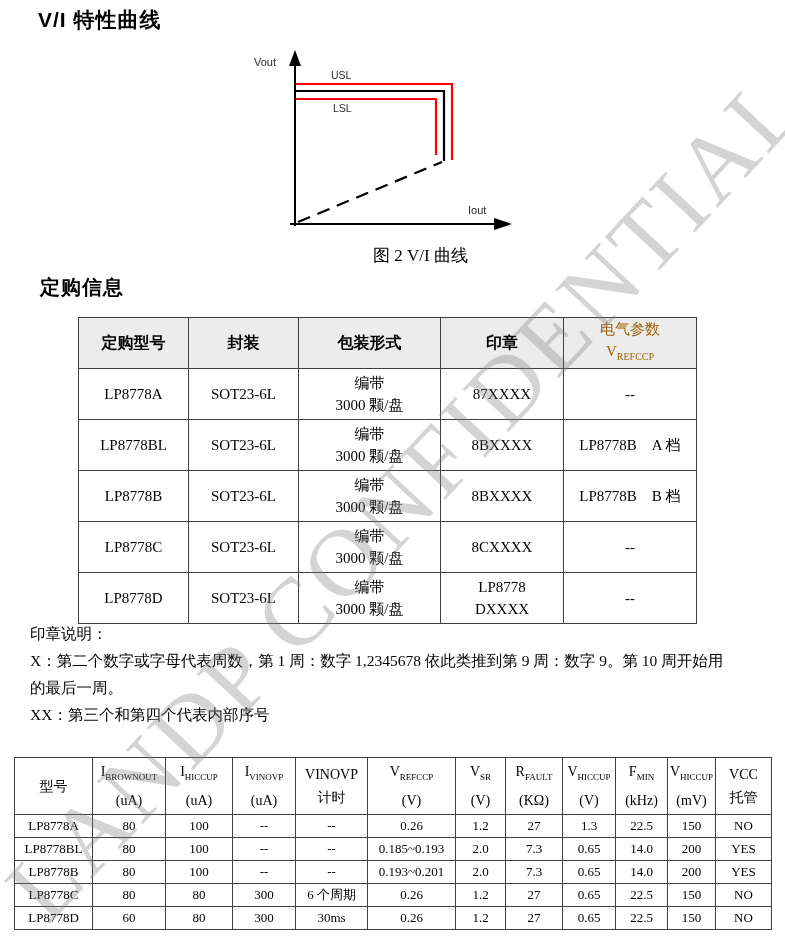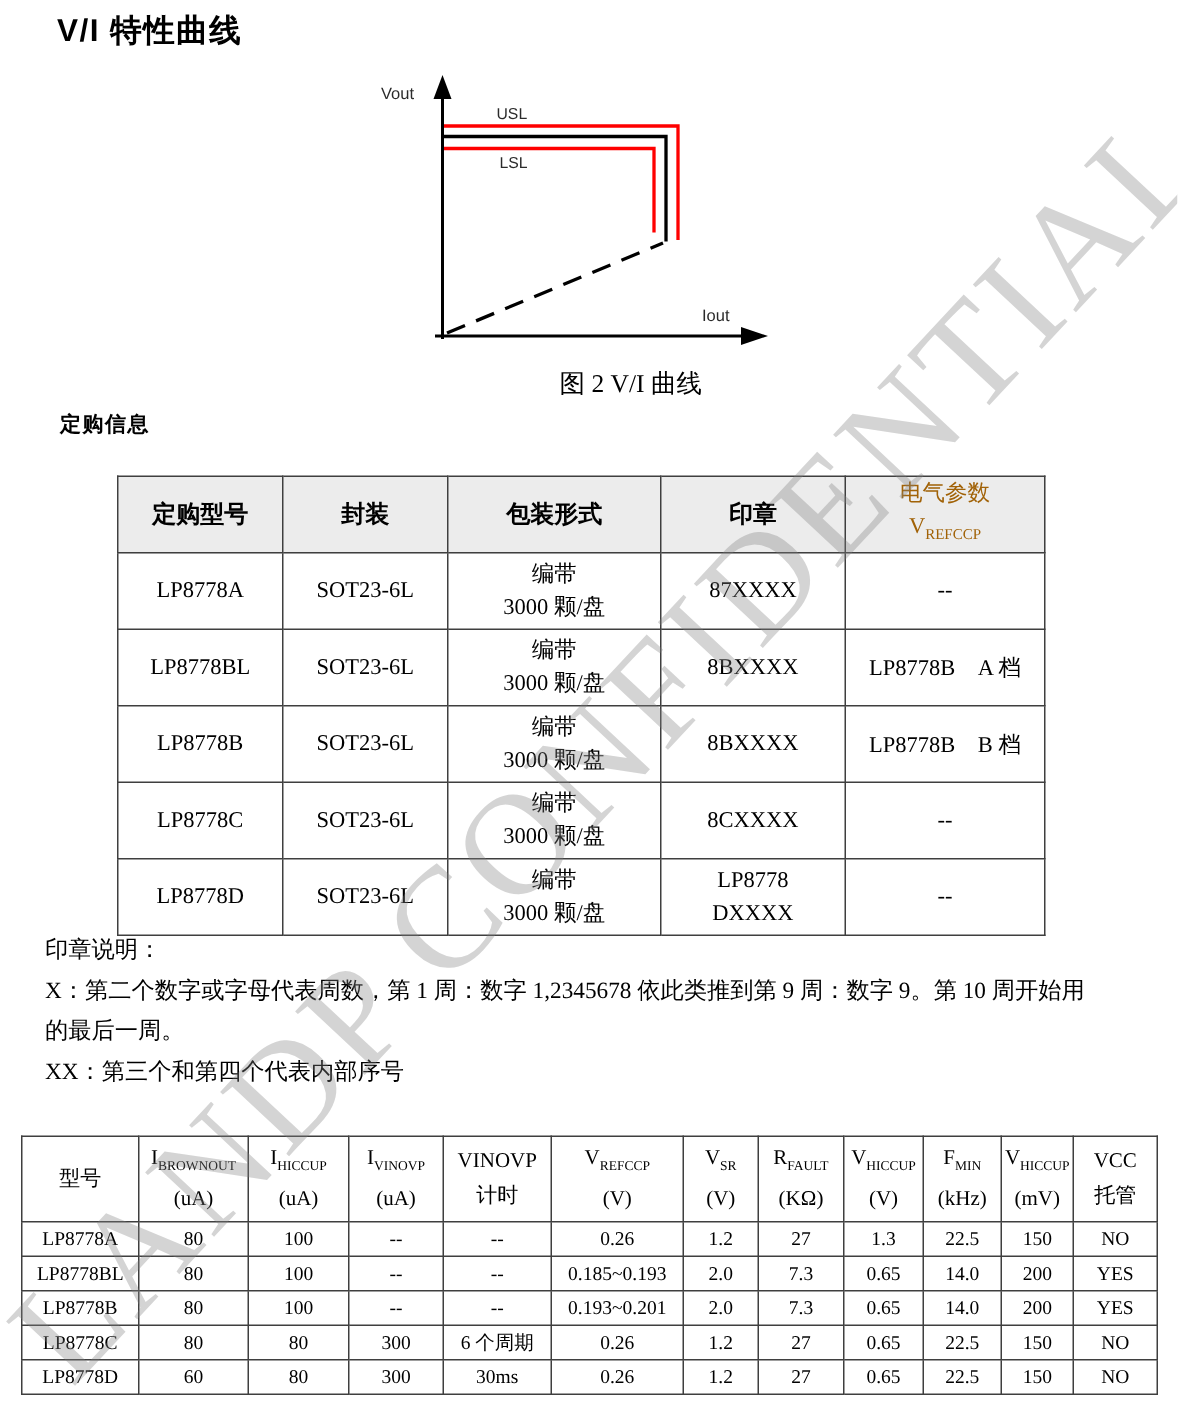--- a/index.html
+++ b/index.html
@@ -6,21 +6,21 @@
   .page {
     position:relative; width:785px; height:930px; background:#ffffff;
     font-family:"Liberation Serif", serif; color:#000; overflow:hidden;
   }
   
   .sec-title {
     position:absolute; font-family:"Liberation Sans", sans-serif;
     font-weight:bold; color:#000;
   }
   #title-vi { left:38px; top:6px; font-size:21px; letter-spacing:1px; }
-  #title-order { left:40px; top:274px; font-size:14px; letter-spacing:1px; }
+  #title-order { left:40px; top:274px; font-size:20px; letter-spacing:1px; }
 
   
   .figure-wrap { position:absolute; left:240px; top:48px; width:290px; height:200px; }
   .figure-svg text { font-family:"Liberation Sans", sans-serif; fill:#2b2b2b; }
   .fig-caption {
     position:absolute; left:238px; top:244px; width:230px; text-align:right;
     font-size:17px; font-family:"Liberation Serif", serif;
   }
 
   

